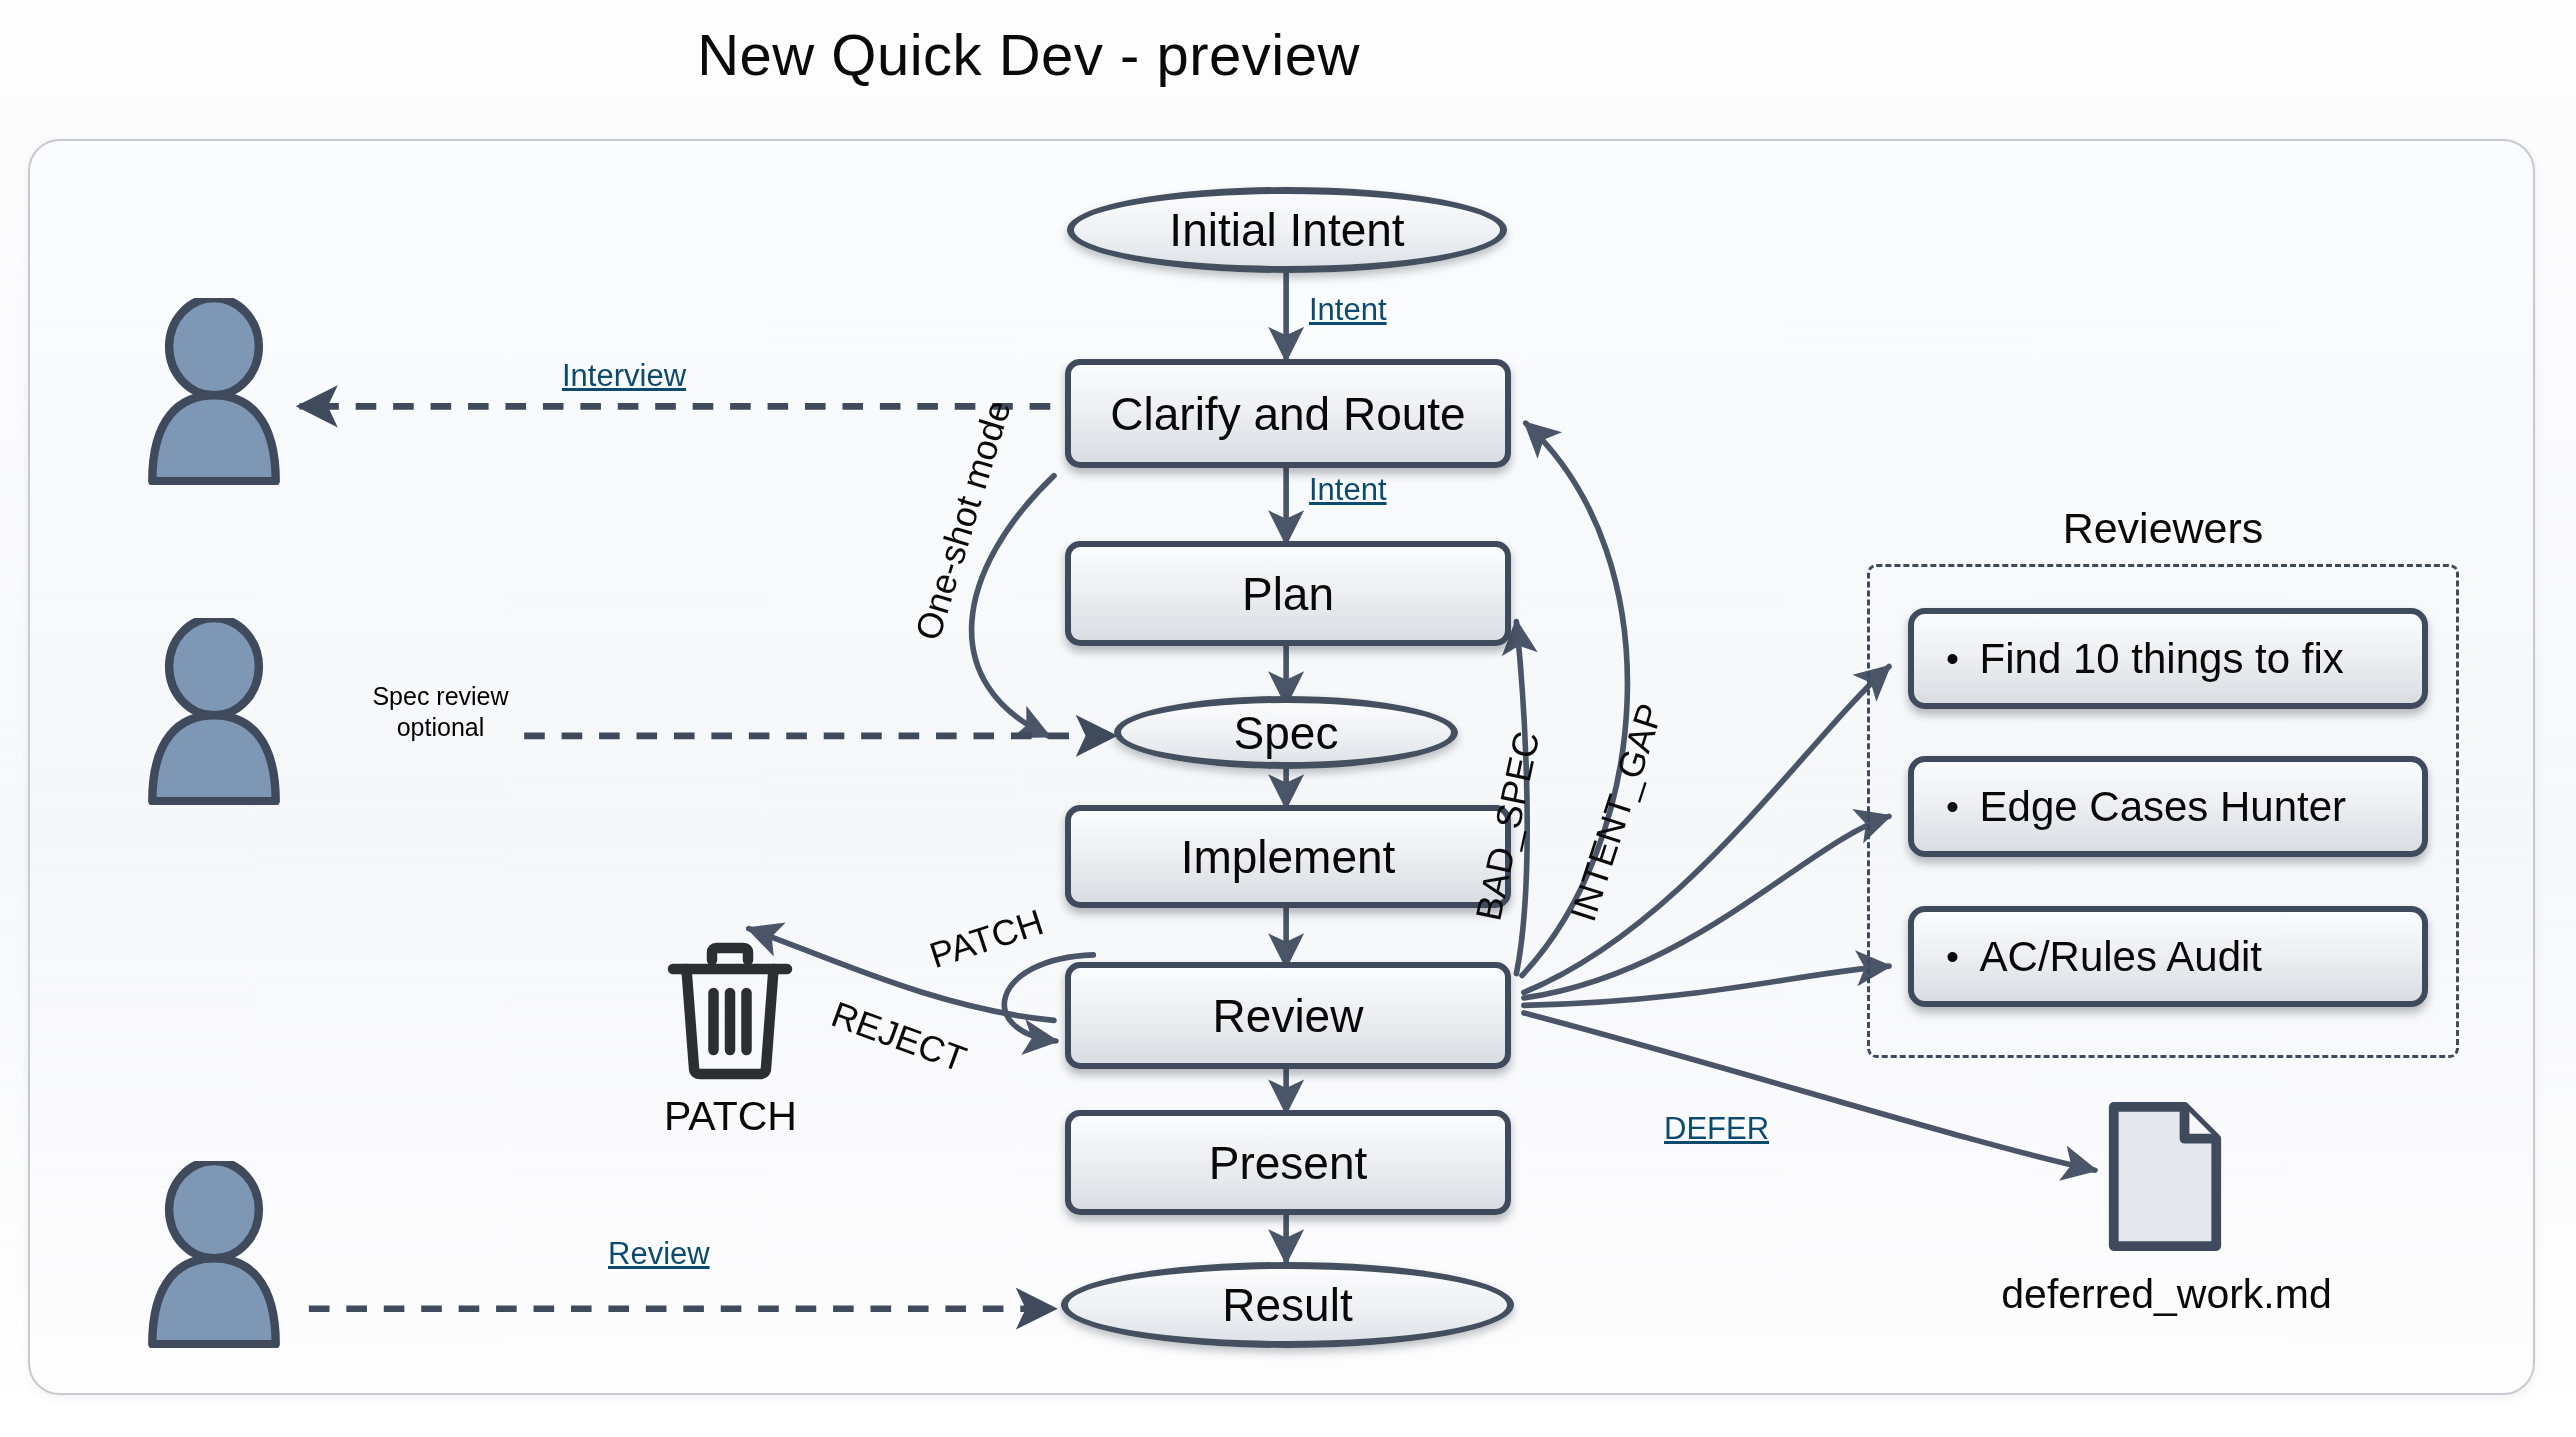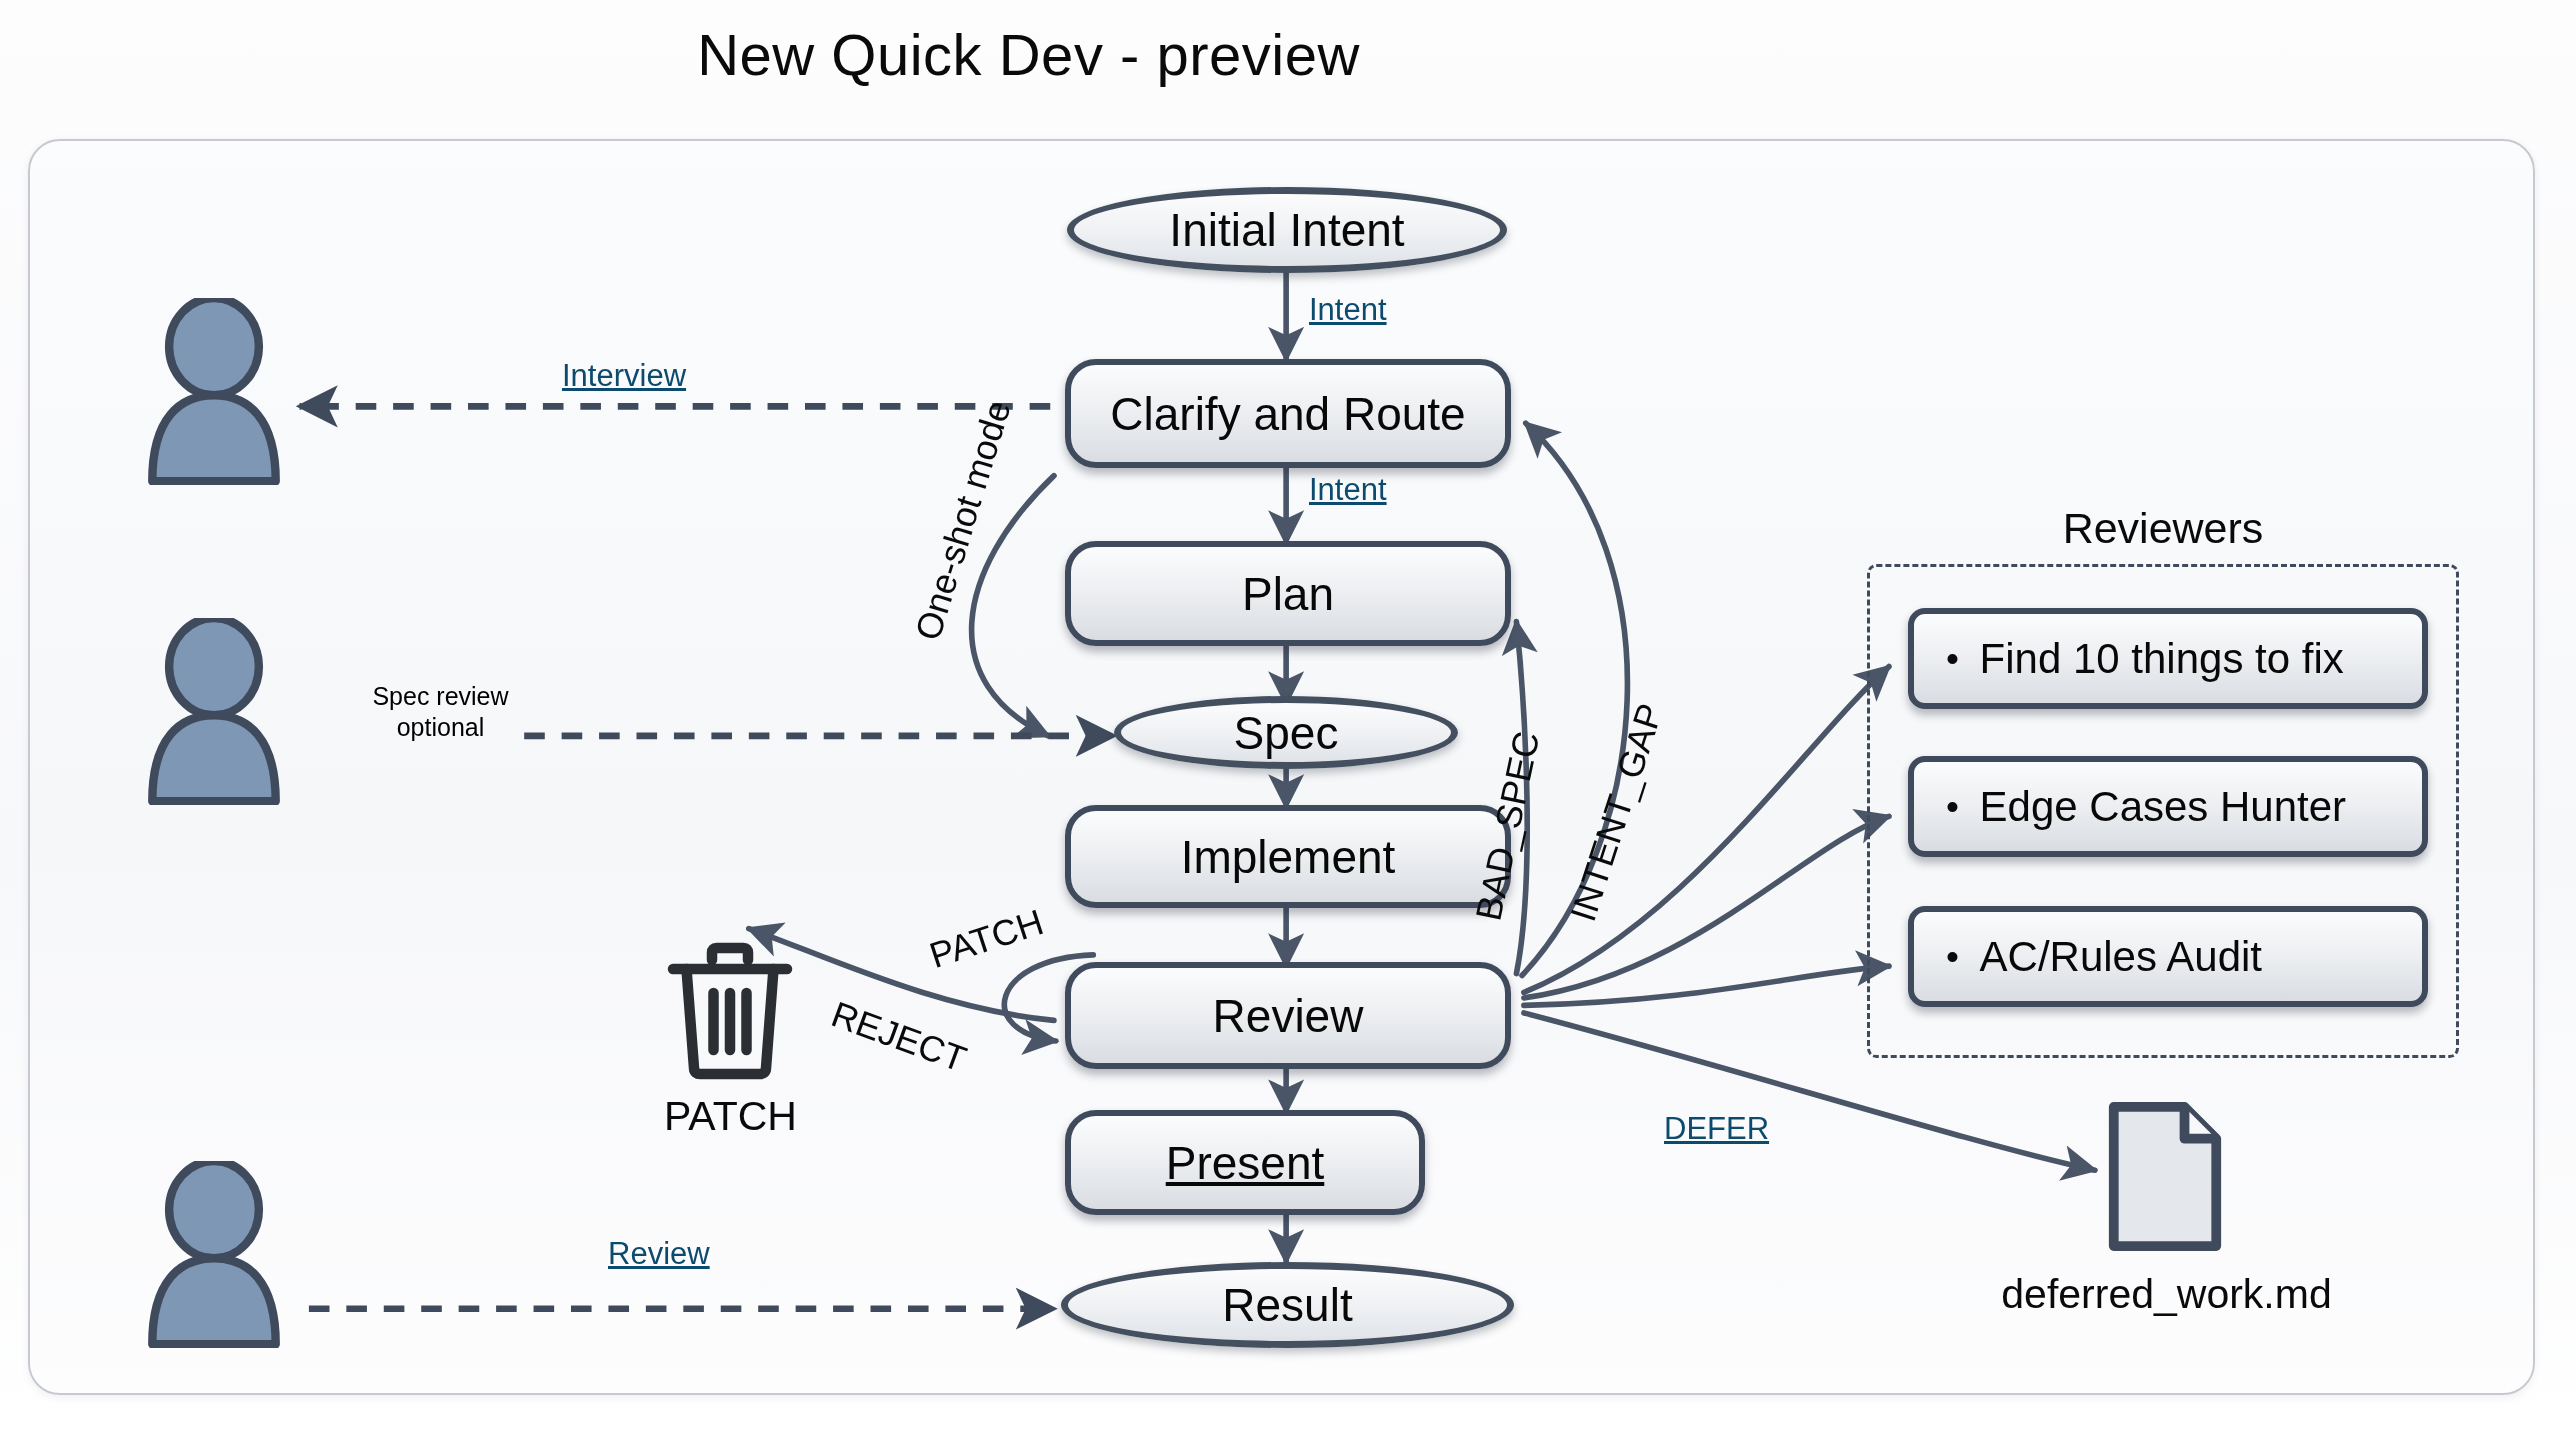--- a/index.html
+++ b/index.html
@@ -56,21 +56,21 @@
     position: absolute;
     display: flex;
     align-items: center;
     justify-content: center;
     color: #080808;
     text-align: center;
     box-sizing: border-box;
   }
   .node-box {
     border: 6.6px solid #3f4a5c;
-    border-radius: 31px;
+    border-radius: 15px;
     background: linear-gradient(180deg,#fbfcfd 0%,#eceef1 50%,#d9dde2 100%);
     box-shadow: 0 5.6px 8.4px rgba(30,38,52,0.30);
     font-size: 46px;
   }
   .node-ellipse {
     border: 7.5px solid #44505f;
     border-radius: 50%;
     background: linear-gradient(180deg,#fcfcfd 0%,#eef0f3 55%,#dfe3e8 100%);
     box-shadow: 0 4.7px 8.4px rgba(30,38,52,0.28);
     font-size: 46px;
@@ -217,21 +217,21 @@
 </div>
 
 <div class="node node-box" style="left:1065px; top:805px; width:446px; height:103px;">
   <span>Implement</span>
 </div>
 
 <div class="node node-box" style="left:1065px; top:962px; width:446px; height:107px;">
   <span>Review</span>
 </div>
 
-<div class="node node-box" style="left:1065px; top:1110px; width:360px; height:105px;text-decoration:underline;">
+<div class="node node-box" style="left:1065px; top:1110px; width:446px; height:105px;">
   <span>Present</span>
 </div>
 
 <div class="node node-ellipse" style="left:1061px; top:1262px; width:453px; height:86px;">
   <span>Result</span>
 </div>
 
 <div class="edge-label" style="left:1309px; top:292px;">Intent</div>
 
 <div class="edge-label" style="left:1309px; top:472px;">Intent</div>

